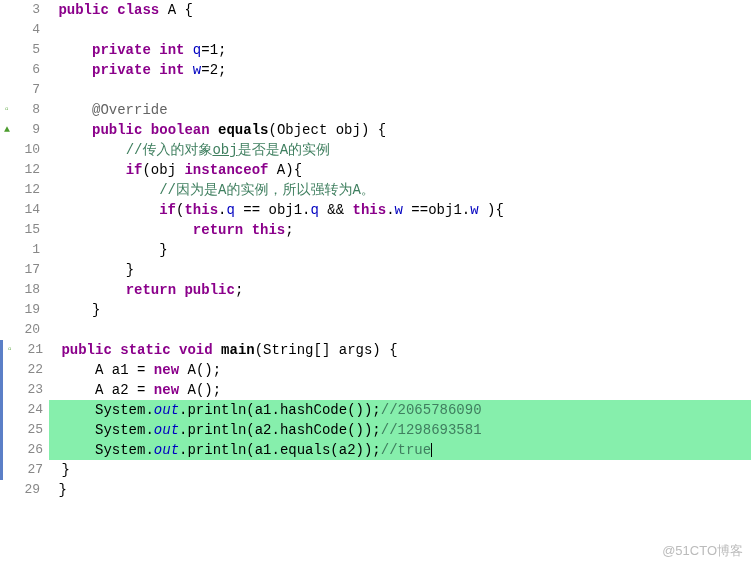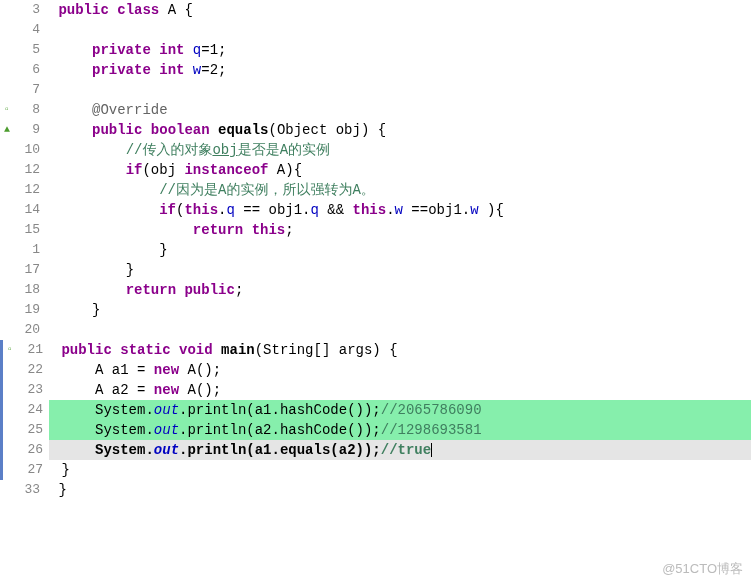--- a/index.html
+++ b/index.html
@@ -44,37 +44,37 @@
     flex-shrink: 0;
   }
   .tri-up { color: #4c9c2e; }
   .sq-green { color: #4c9c2e; }
   .code {
     white-space: pre;
     flex: 1;
     padding-left: 4px;
   }
   .line.highlight .code { background: #86efac; }
-  .line.current .code { background: #e5e5e5; font-weight: bold; }
+  .line.current .code { background: #86efac; }
   .line.bar-left { border-left: 3px solid #5b7fc7; }
   .kw { color: #8b008b; font-weight: bold; }
   .method { font-weight: bold; color: #000; }
   .num { color: #000; }
   .cmt { color: #3f7f5f; }
   .cmt-red { color: #3f7f5f; text-decoration: underline; text-decoration-color: #3f7f5f; }
   .ann { color: #646464; margin-top: 28px; }
   .fld { color: #0000c0; }
   .fldit { color: #0000c0; font-style: italic; }
   .plain { color: #000; }
   .punc { color: #000; }
   .caret { display:inline-block; width:1px; height:14px; background:#000; vertical-align: middle; }
   .watermark {
     position: absolute;
     right: 8px;
-    bottom: 0;
+    bottom: 18px;
     color: #bbb;
     font-size: 13px;
     font-family: Arial, sans-serif;
   }
 </style>
 </head>
 <body>
 
 <div class="editor">
     <div class="line">
@@ -198,17 +198,17 @@
       <div class="gutter">26</div>
       <div class="code"><span class="plain">     </span><span class="plain">System</span><span class="punc">.</span><span class="fldit">out</span><span class="punc">.</span><span class="plain">println</span><span class="punc">(</span><span class="plain">a1</span><span class="punc">.</span><span class="plain">equals</span><span class="punc">(</span><span class="plain">a2</span><span class="punc">)</span><span class="punc">)</span><span class="punc">;</span><span class="cmt">//true</span><span class="caret"></span></div>
     </div>
     <div class="line bar-left">
       <div class="gutter-icon"></div>
       <div class="gutter">27</div>
       <div class="code"><span class="plain"> </span><span class="punc">}</span></div>
     </div>
     <div class="line">
       <div class="gutter-icon"></div>
-      <div class="gutter">33</div>
+      <div class="gutter">29</div>
       <div class="code"><span class="plain"> </span><span class="punc">}</span></div>
     </div>
   </div>
 <div class="watermark">@51CTO博客</div>
 
 </body></html>

